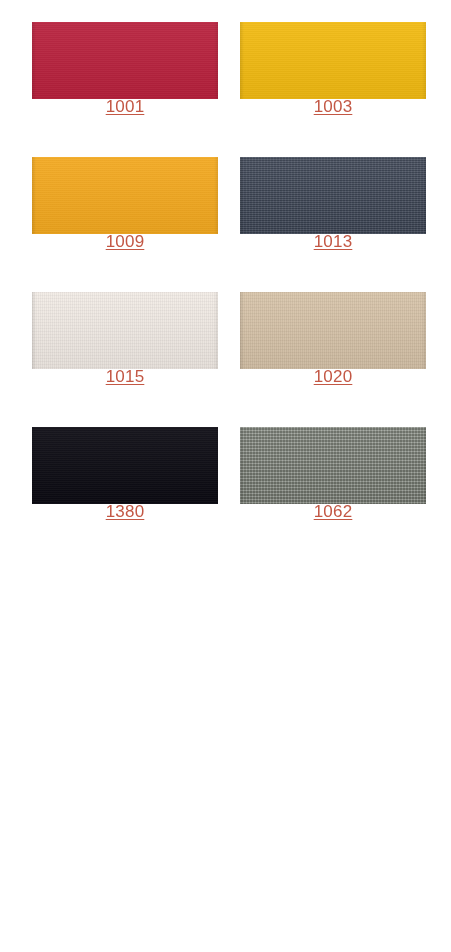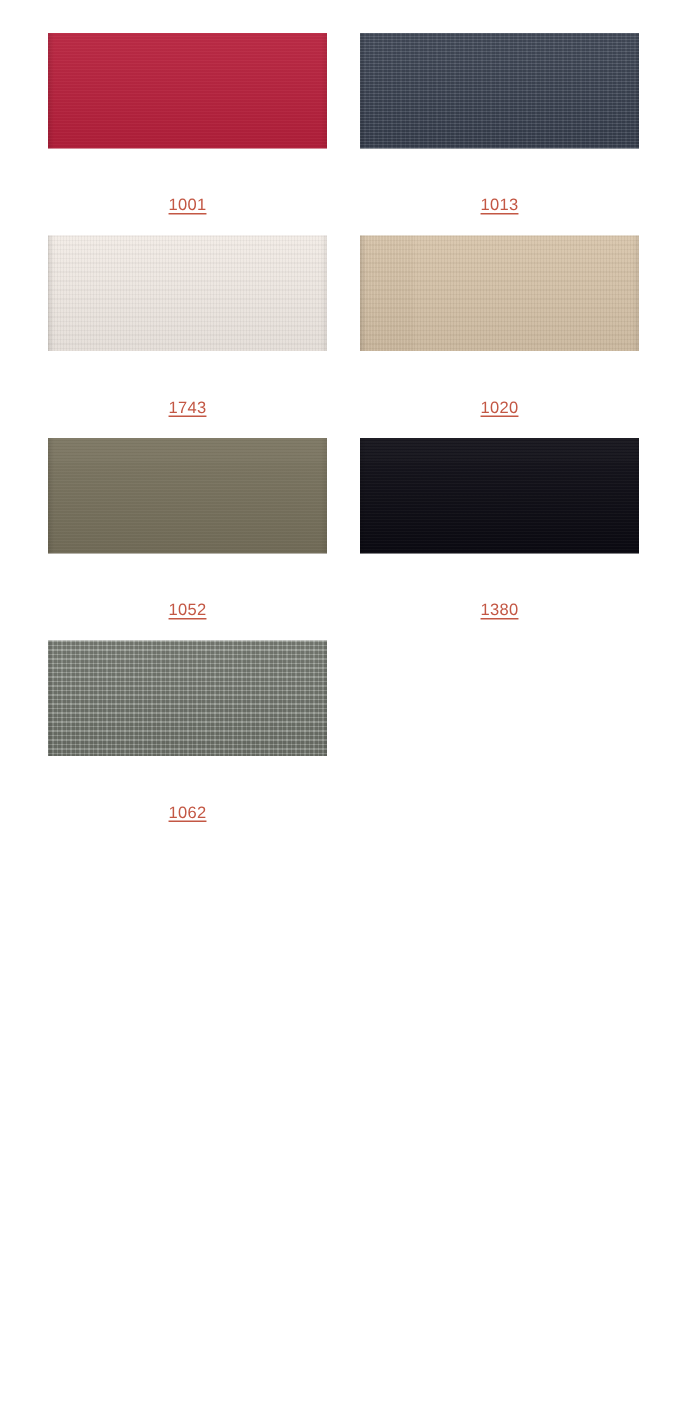--- a/index.html
+++ b/index.html
@@ -120,54 +120,58 @@
         rgba(255,255,255,0.05) 2px),
       repeating-linear-gradient(to bottom,
         rgba(0,0,0,0.030) 0px,
         rgba(0,0,0,0.030) 1px,
         rgba(255,255,255,0.04) 1px,
         rgba(255,255,255,0.04) 3px);
   }
 
   .swatch-label {
     display: inline-block;
-    margin-top: 32px;
-    font-size: 11px;
+    margin-top: 1px;
+    font-size: 17px;
     line-height: 13px;
     letter-spacing: 0.2px;
     color: #C35744;
     text-decoration: underline;
     text-underline-offset: 2px;
     cursor: pointer;
     white-space: nowrap;
   }
 </style>
 </head>
 <body>
 
 <main id="swatch-grid">
     <div class="swatch-cell">
       <div class="swatch-chip tex-flat" style="background-color: rgb(184, 32, 60);"></div>
       <a class="swatch-label" style="color: rgb(195, 87, 68);">1001</a>
     </div>
     <div class="swatch-cell">
+      <div class="swatch-chip tex-flat" style="background-color: rgb(242, 186, 16);"></div>
+      <a class="swatch-label" style="color: rgb(195, 87, 68);">1003</a>
+    </div>
+    <div class="swatch-cell">
+      <div class="swatch-chip tex-flat" style="background-color: rgb(243, 168, 30);"></div>
+      <a class="swatch-label" style="color: rgb(195, 87, 68);">1009</a>
+    </div>
+    <div class="swatch-cell">
       <div class="swatch-chip tex-hrib" style="background-color: rgb(61, 70, 86);"></div>
       <a class="swatch-label" style="color: rgb(195, 87, 68);">1013</a>
     </div>
     <div class="swatch-cell">
       <div class="swatch-chip tex-linen" style="background-color: rgb(241, 234, 228);"></div>
-      <a class="swatch-label" style="color: rgb(195, 87, 68);">1743</a>
+      <a class="swatch-label" style="color: rgb(195, 87, 68);">1015</a>
     </div>
     <div class="swatch-cell">
       <div class="swatch-chip tex-linen" style="background-color: rgb(213, 193, 165);"></div>
       <a class="swatch-label" style="color: rgb(195, 87, 68);">1020</a>
-    </div>
-    <div class="swatch-cell">
-      <div class="swatch-chip tex-flat" style="background-color: rgb(119, 113, 92);"></div>
-      <a class="swatch-label" style="color: rgb(195, 87, 68);">1052</a>
     </div>
     <div class="swatch-cell">
       <div class="swatch-chip tex-flat" style="background-color: rgb(11, 10, 18);"></div>
       <a class="swatch-label" style="color: rgb(195, 87, 68);">1380</a>
     </div>
     <div class="swatch-cell">
       <div class="swatch-chip tex-weave" style="background-color: rgb(132, 138, 128);"></div>
       <a class="swatch-label" style="color: rgb(195, 87, 68);">1062</a>
     </div>
   </main>

